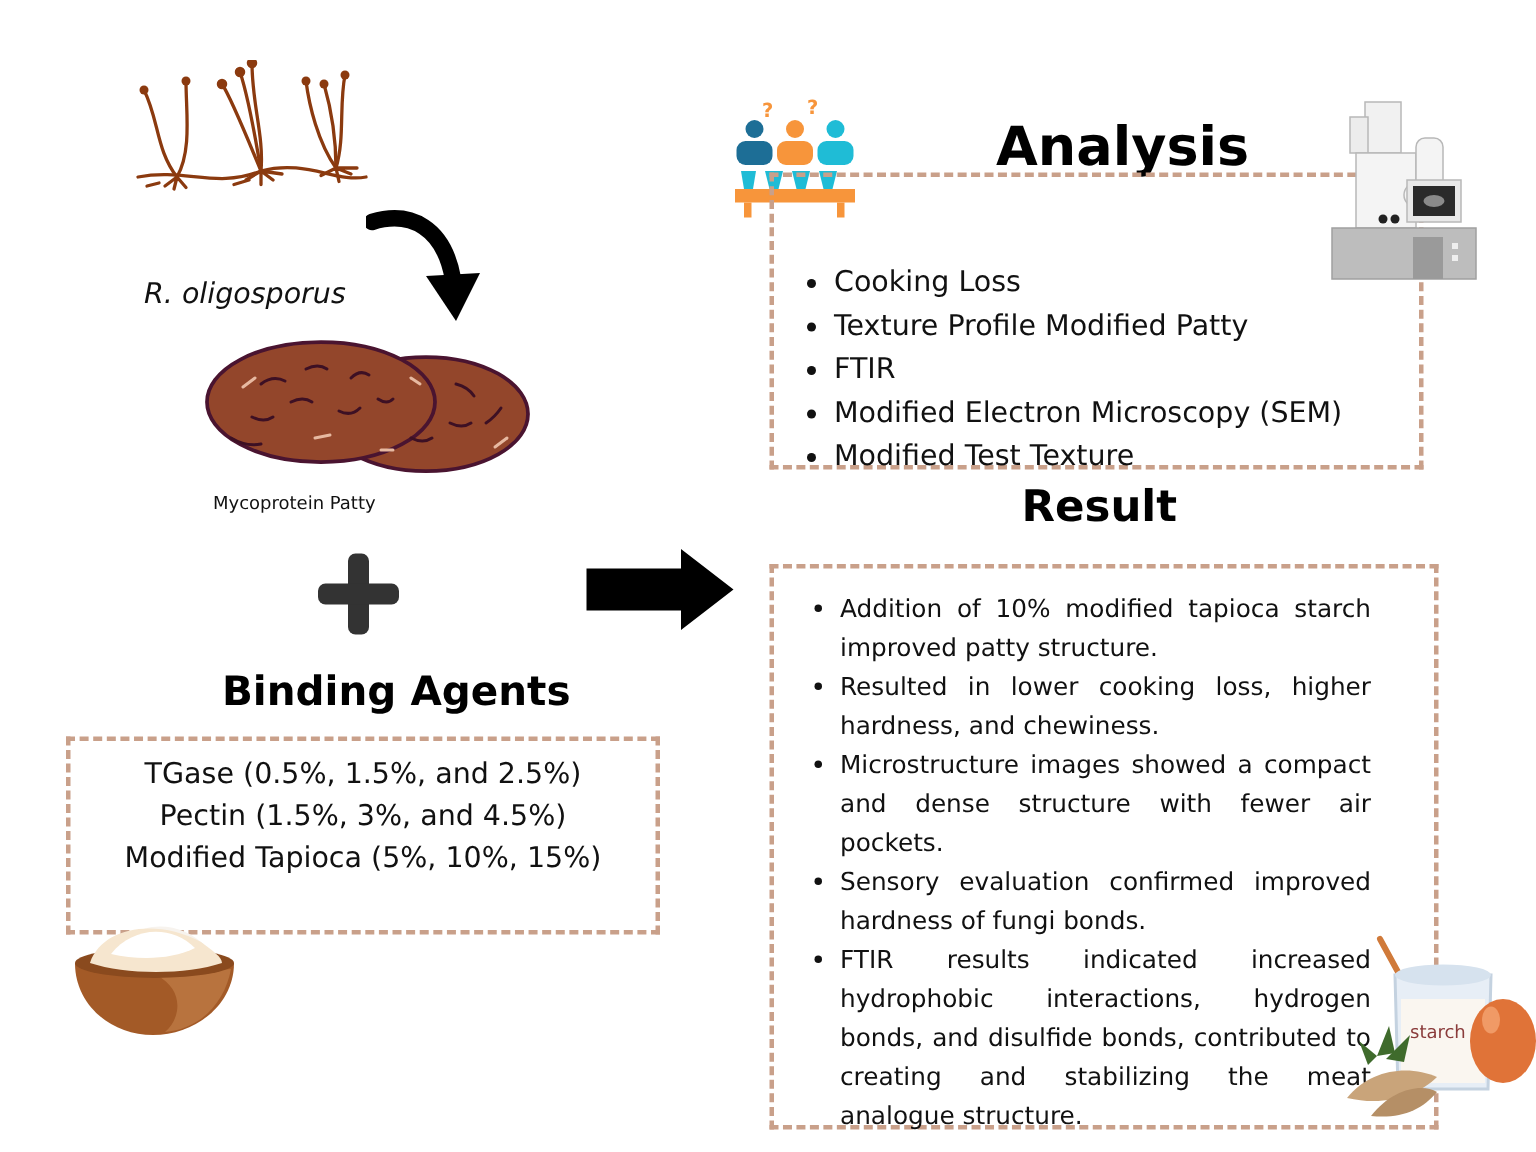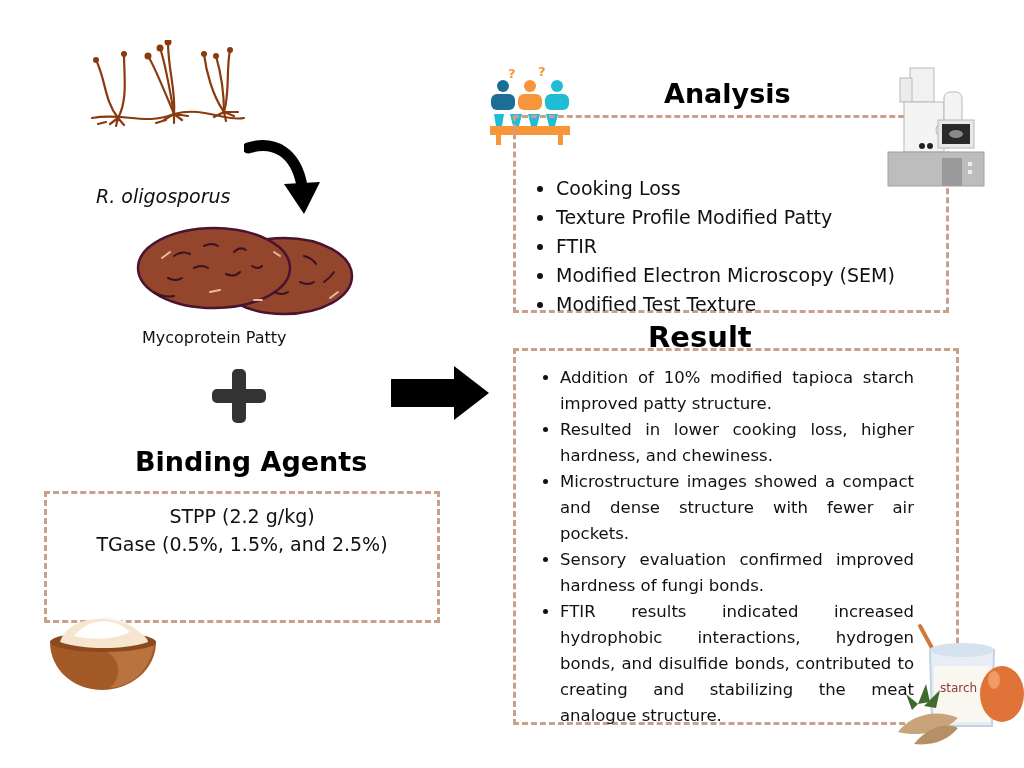--- a/index.html
+++ b/index.html
@@ -81,32 +81,33 @@
   </g>
   <g fill="none" stroke="#e7b9a1" stroke-width="2" stroke-linecap="round">
     <path d="M28 36 l8 -6"></path>
       <path d="M76 70 l10 -2"></path>
       <path d="M140 30 l6 4"></path>
       <path d="M196 76 l8 -6"></path>
       <path d="M120 78 l8 0"></path>
   </g>
 </svg>
 
-<div class="caption" style="left:142px;top:328px;font-size:16px;">Mycoprotein Patty</div>
+<div class="caption" style="left:142px;top:328px;font-size:12px;">Mycoprotein Patty</div>
 
 <svg class="abs" style="left:210px;top:367px;" width="58" height="58" viewBox="0 0 58 58">
   <rect x="22" y="2" width="14" height="54" rx="5" fill="#333"></rect>
   <rect x="2" y="22" width="54" height="14" rx="5" fill="#333"></rect>
 </svg>
 
-<div class="title" style="left:135px;top:446px;font-size:27px;">Binding Agents</div>
+<div class="title" style="left:148px;top:446px;font-size:27px;">Binding Agents</div>
 
 <div class="dash-box" style="left:44px;top:491px;width:396px;height:132px;padding-top:8px;">
-  <div class="binding-line">STPP (2.2 g/kg)</div>
   <div class="binding-line">TGase (0.5%, 1.5%, and 2.5%)</div>
+  <div class="binding-line">Pectin (1.5%, 3%, and 4.5%)</div>
+  <div class="binding-line">Modified Tapioca (5%, 10%, 15%)</div>
 </div>
 
 <svg class="abs" style="left:44px;top:610px;" width="118" height="84" viewBox="0 0 118 84">
   <path d="M28 30 C40 4 74 0 94 22 L100 32 Z" fill="#f7f3ee"></path>
   <path d="M6 32 C6 60 30 80 58 80 C86 80 112 60 112 32 Z" fill="#a35a27"></path>
   <path d="M60 40 C80 50 76 70 66 78 C90 76 106 58 110 36 Z" fill="#b8733e"></path>
   <ellipse cx="59" cy="32" rx="53" ry="10" fill="#8a4a1e"></ellipse>
   <path d="M16 32 C24 8 60 2 90 18 C98 24 104 28 104 32 C80 40 40 40 16 32 Z" fill="#f6e6cf"></path>
   <path d="M30 26 C44 8 70 6 86 22 C70 30 48 30 30 26 Z" fill="#ffffff"></path>
 </svg>
@@ -126,21 +127,21 @@
   <rect x="57" y="30" width="24" height="16" rx="6" fill="#1fbcd6"></rect>
   <polygon points="6,50 16,50 14,62 8,62" fill="#1fbcd6"></polygon>
   <polygon points="22,50 34,50 31,62 25,62" fill="#1fbcd6"></polygon>
   <polygon points="40,50 52,50 49,62 43,62" fill="#1fbcd6"></polygon>
   <polygon points="58,50 70,50 67,62 61,62" fill="#1fbcd6"></polygon>
   <rect x="2" y="62" width="80" height="9" fill="#f7953b"></rect>
   <rect x="8" y="71" width="5" height="10" fill="#f7953b"></rect>
   <rect x="70" y="71" width="5" height="10" fill="#f7953b"></rect>
 </svg>
 
-<div class="title" style="left:664px;top:78px;font-size:27px;">Analysis</div>
+<div class="title" style="left:664px;top:78px;font-size:36px;">Analysis</div>
 
 <div class="dash-box" style="left:513px;top:115px;width:436px;height:198px;padding-top:44px;">
   <ul class="bullets" id="analysis-list">
     <li>Cooking Loss</li>
     <li>Texture Profile Modified Patty</li>
     <li>FTIR</li>
     <li>Modified Electron Microscopy (SEM)</li>
     <li> Modified Test Texture</li>
   </ul>
 </div>
@@ -155,23 +156,23 @@
     <circle cx="44" cy="80" r="3" fill="#222"></circle>
   <rect x="52" y="54" width="36" height="28" fill="#e8e8e8" stroke="#b8b8b8"></rect>
   <rect x="56" y="58" width="28" height="20" fill="#2a2a2a"></rect>
   <ellipse cx="70" cy="68" rx="7" ry="4" fill="#8a8a8a"></ellipse>
   <rect x="2" y="86" width="96" height="34" fill="#bdbdbd" stroke="#a0a0a0"></rect>
   <rect x="56" y="92" width="20" height="28" fill="#9a9a9a"></rect>
   <rect x="82" y="96" width="4" height="4" fill="#eee"></rect>
     <rect x="82" y="104" width="4" height="4" fill="#eee"></rect>
 </svg>
 
-<div class="title" style="left:648px;top:320px;font-size:29px;">Result</div>
+<div class="title" style="left:681px;top:320px;font-size:29px;">Result</div>
 
-<div class="dash-box" style="left:513px;top:348px;width:446px;height:377px;padding:2px 30px 0 10px;">
+<div class="dash-box" style="left:513px;top:376px;width:446px;height:377px;padding:2px 30px 0 10px;">
   <ul class="bullets" id="result-list">
     <li>Addition of 10% modified tapioca starch improved patty structure.</li>
     <li>Resulted in lower cooking loss, higher hardness, and chewiness.</li>
     <li>Microstructure images showed a compact and dense structure with fewer air pockets.</li>
     <li>Sensory evaluation confirmed improved hardness of fungi bonds.</li>
     <li>FTIR results indicated increased hydrophobic interactions, hydrogen bonds, and disulfide bonds, contributed to creating and stabilizing the meat analogue structure.</li>
   </ul>
 </div>
 
 <svg class="abs" style="left:894px;top:622px;" width="130" height="128" viewBox="0 0 130 128">

